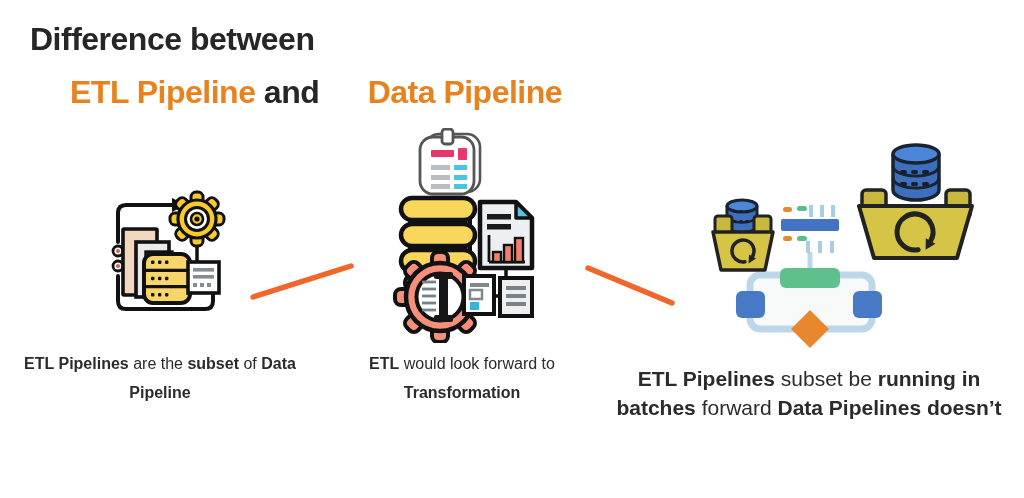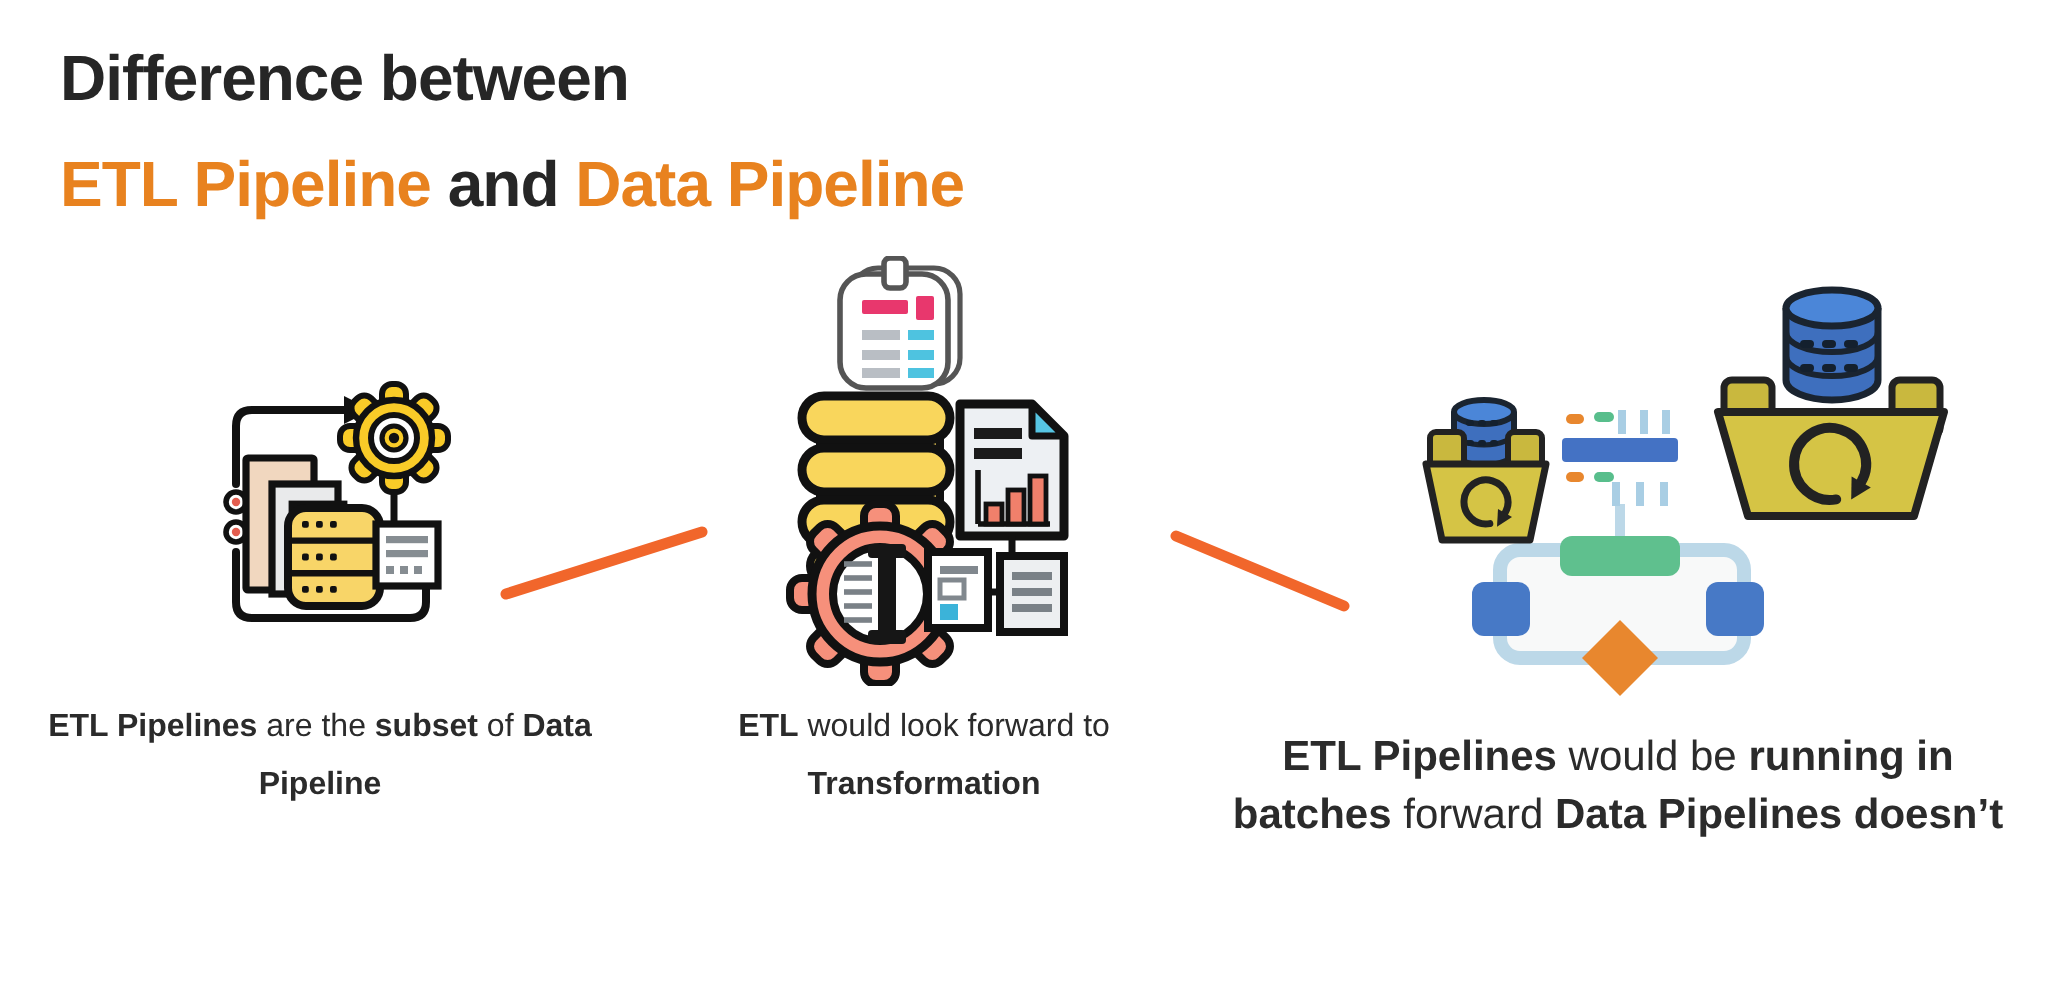--- a/index.html
+++ b/index.html
@@ -5,21 +5,21 @@
   html,body { margin:0; padding:0; }
   body { font-family:"Liberation Sans", sans-serif; background:#ffffff; }
   #canvas {
     position:relative; width:1024px; height:498px; background:#ffffff; overflow:hidden;
   }
   .title {
     position:absolute; left:30px; top:13px;
     font-weight:bold; font-size:32px; line-height:53px; letter-spacing:-0.5px;
     color:var(--title-dark,#262626); white-space:nowrap;
   }
-  .accent { color:var(--accent-orange,#E8821F); }
+  .accent { color:var(--accent-orange,#E8821F);margin-left:40px; }
   .dark   { color:var(--title-dark,#262626);text-align:right; }
   .caption {
     position:absolute; text-align:center;
     color:var(--caption-text,#2B2B2B);
     font-size:16px; line-height:29px; font-weight:400;
   }
   .caption .b { font-weight:bold; }
   #caption-0 { left:8px;   top:349px; width:304px; }
   #caption-1 { left:322px; top:349px; width:280px;text-align:center; }
   #caption-2 { left:615px; top:364px; width:388px; font-size:21px; }
@@ -238,15 +238,15 @@
 
   <svg id="connectors">
     <line x1="253" y1="297" x2="351" y2="266" stroke-width="5.5" stroke-linecap="round" stroke="#F1662B"></line>
     <line x1="588" y1="268" x2="672" y2="303" stroke-width="5.5" stroke-linecap="round" stroke="#F1662B"></line>
   </svg>
 
   <div id="caption-0" class="caption"><span class="b">ETL Pipelines</span><span> are the </span><span class="b">subset</span><span> of </span><span class="b">Data Pipeline</span></div>
 
   <div id="caption-1" class="caption"><span class="b">ETL</span><span> would look forward to </span><span class="b">Transformation</span></div>
 
-  <div id="caption-2" class="caption"><span class="b">ETL Pipelines</span><span> would be </span><span class="b">running in batches</span><span> forward </span><span class="b">Data Pipelines doesn’t</span></div>
+  <div id="caption-2" class="caption"><span class="b">ETL Pipelines</span><span> subset be </span><span class="b">running in batches</span><span> forward </span><span class="b">Data Pipelines doesn’t</span></div>
 
 </div>
 
 </body></html>

